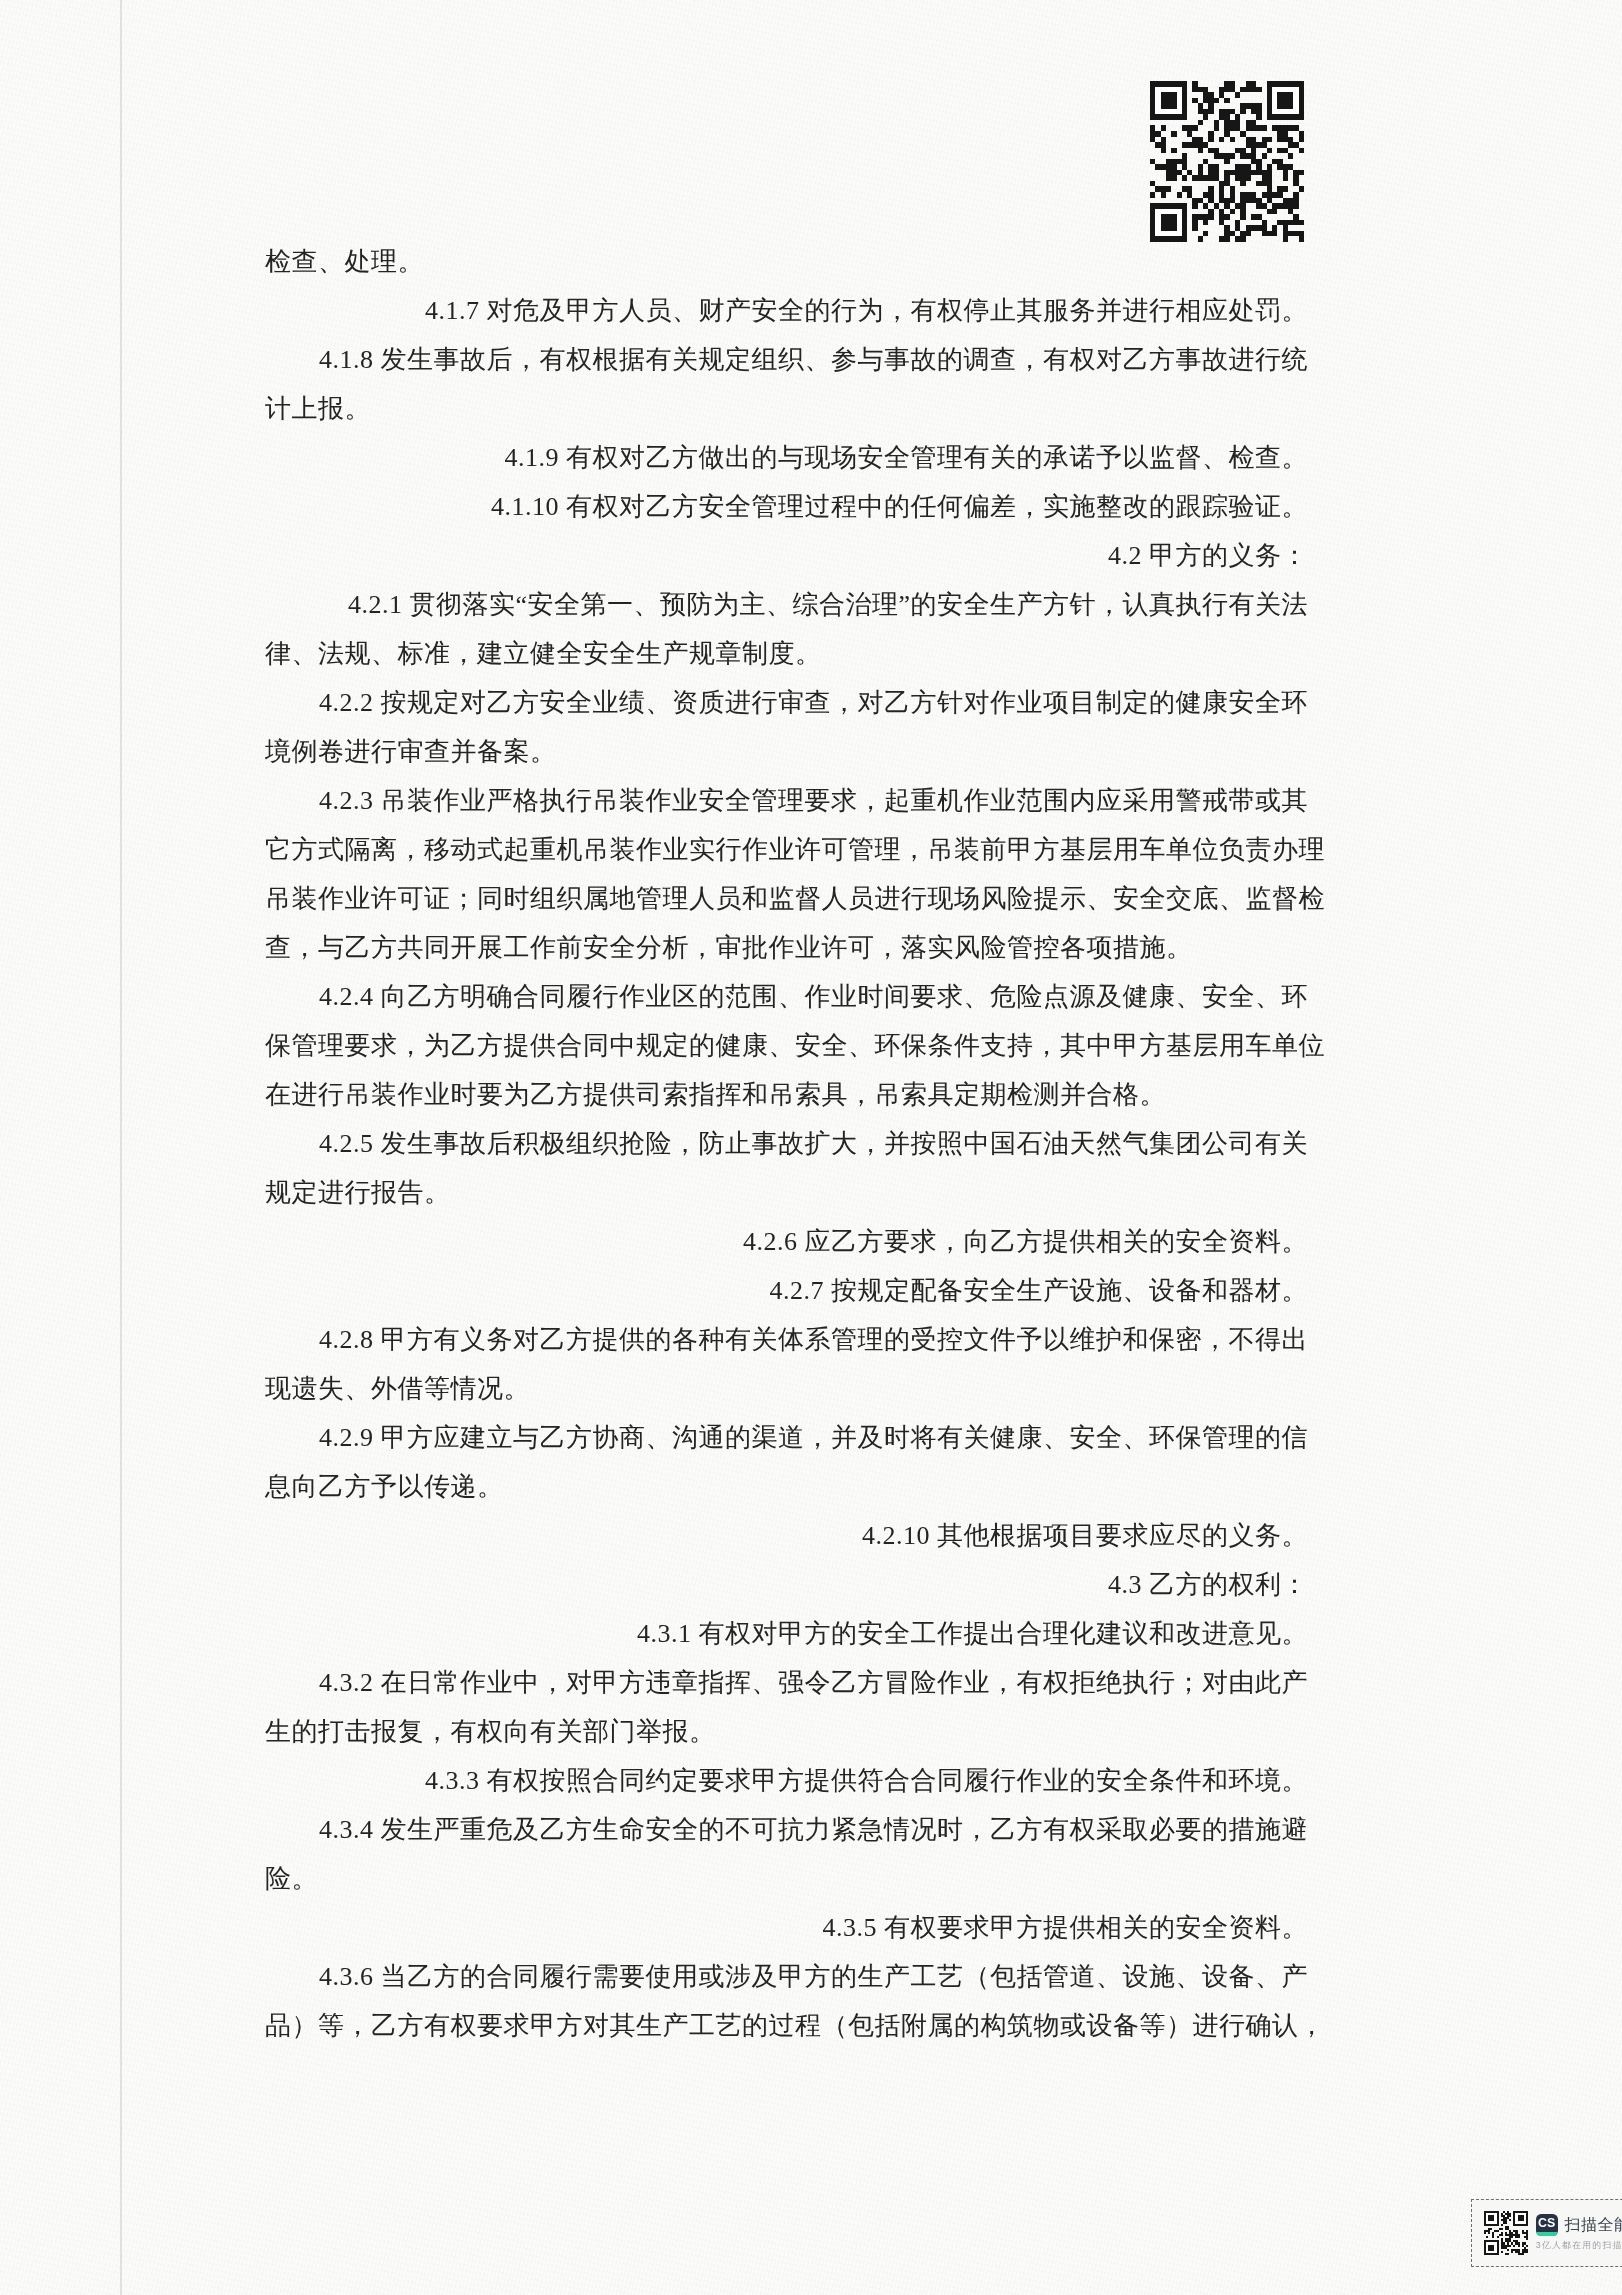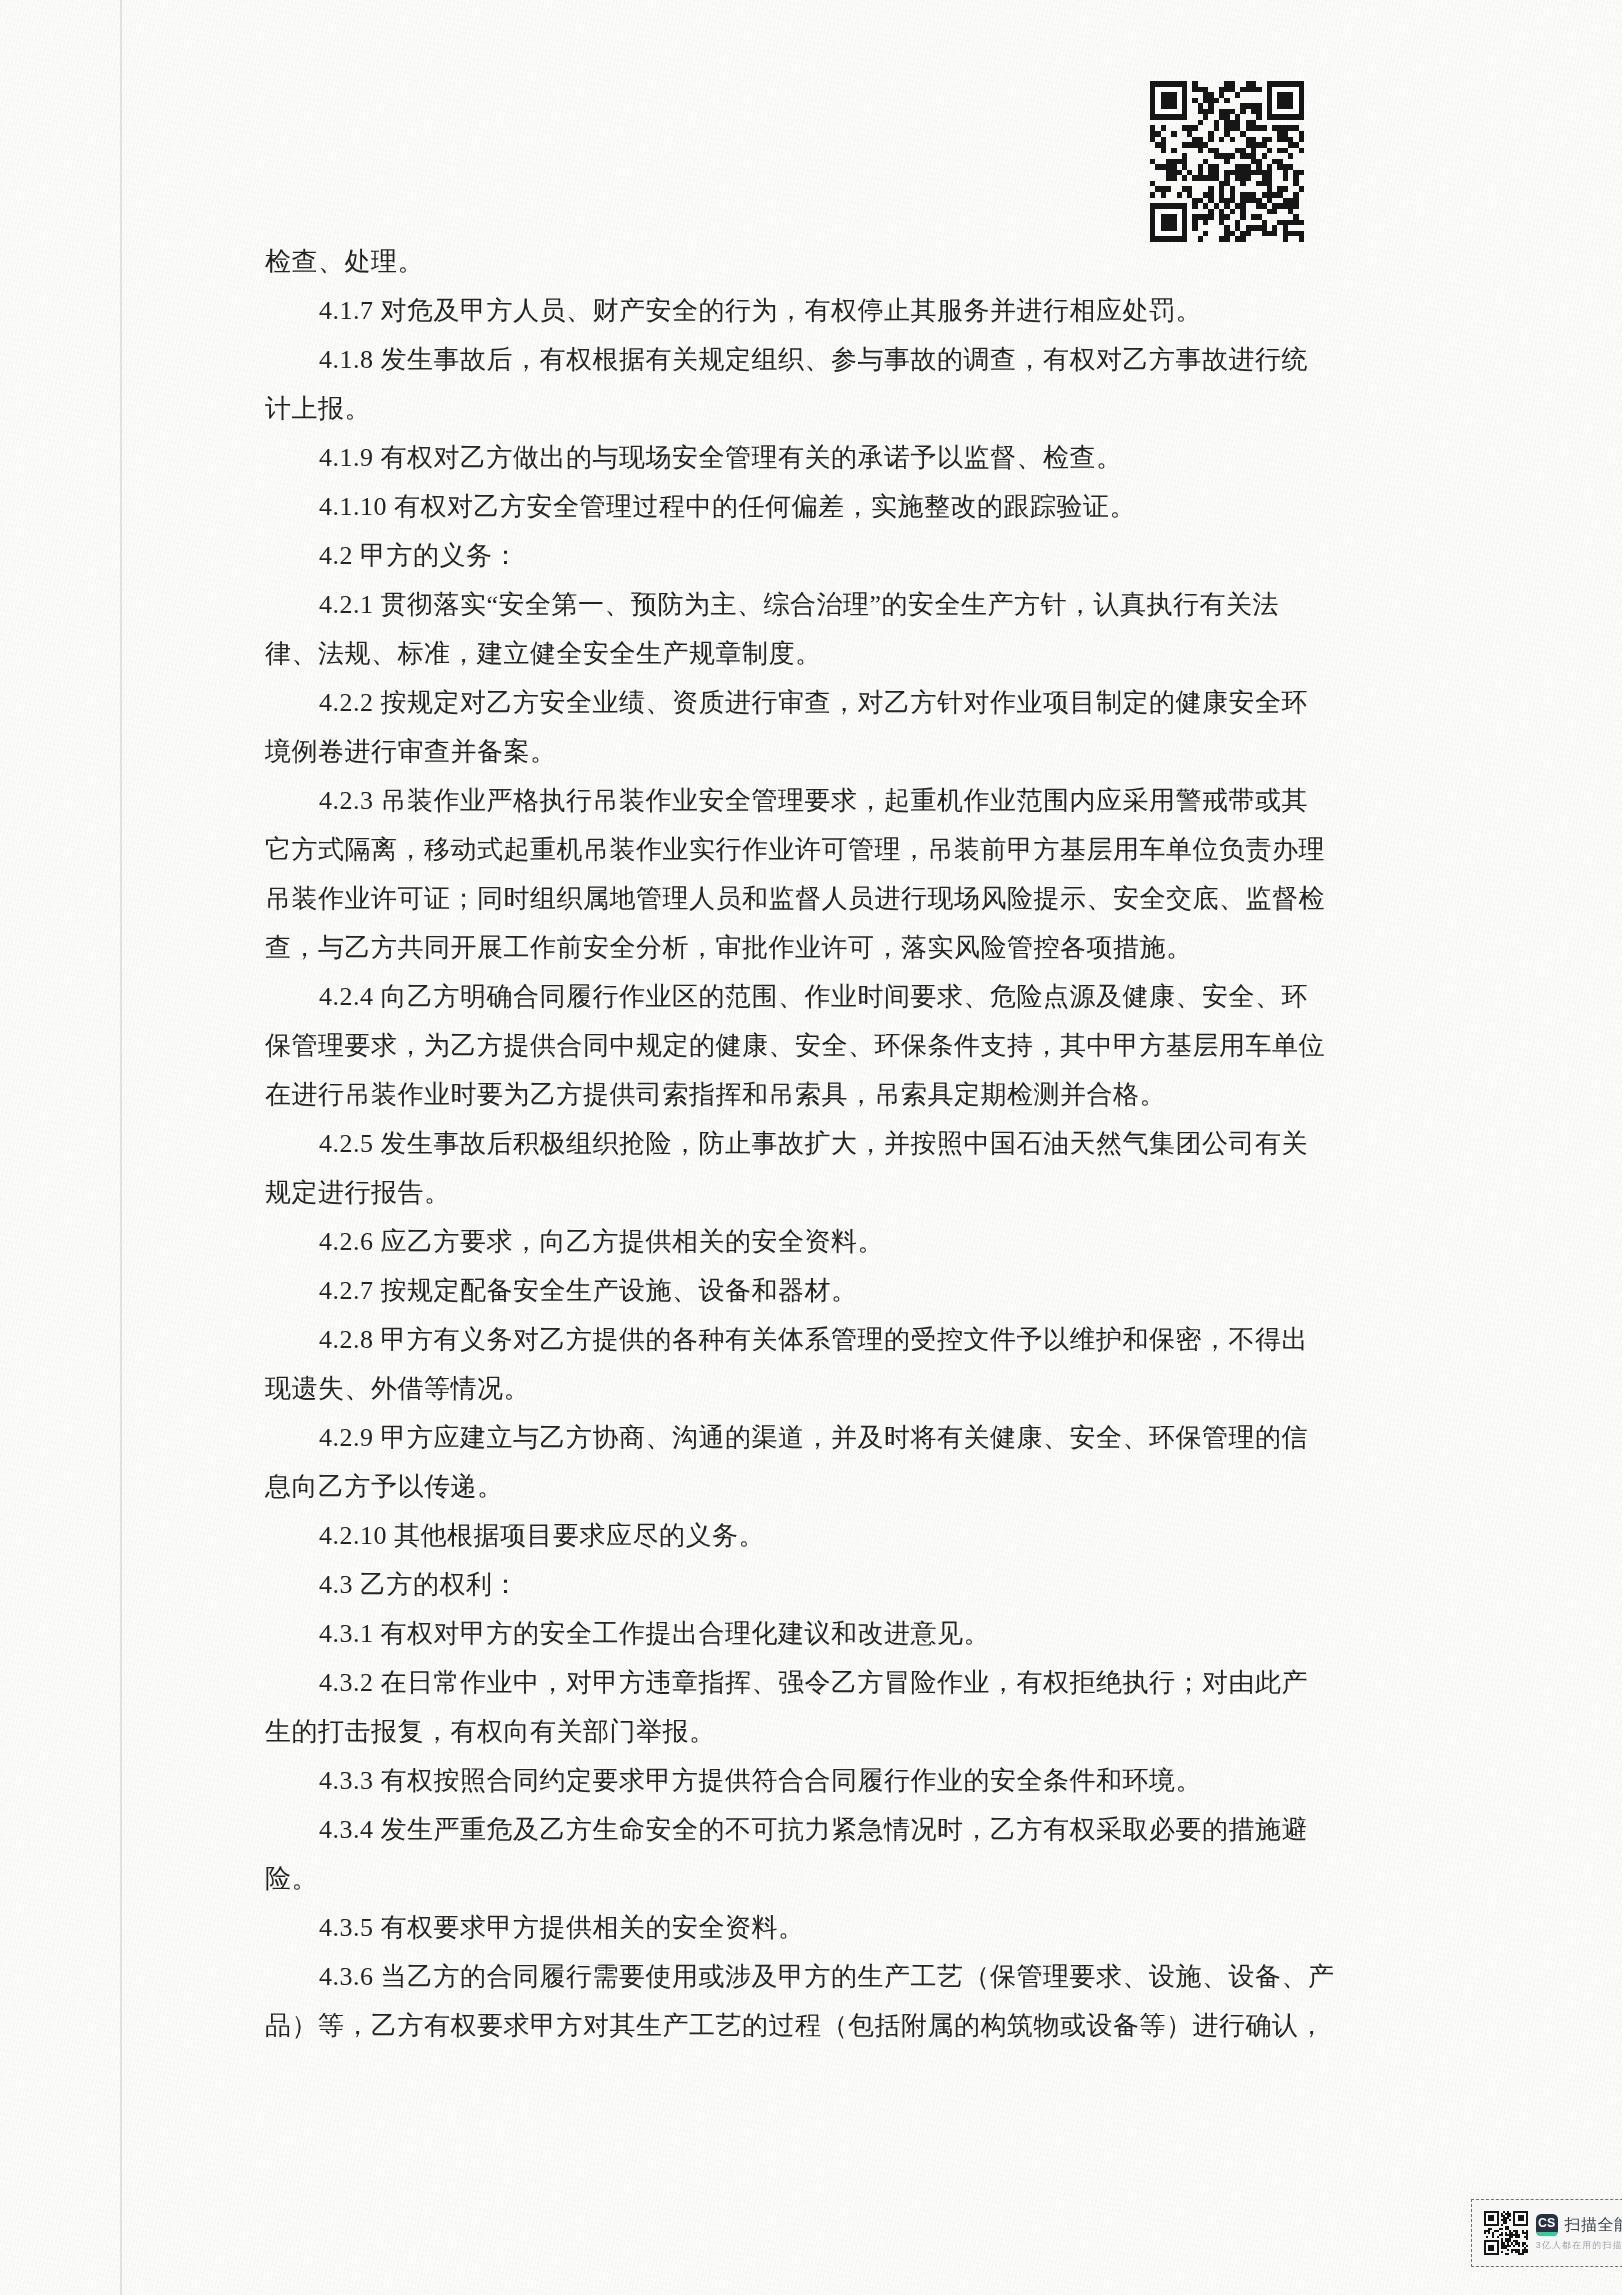--- a/index.html
+++ b/index.html
@@ -33,21 +33,21 @@
     font-size: 26px;
     color: var(--ink, #242424);
     letter-spacing: 0.5px;
   }
   .line {
     height: 49px;
     line-height: 49px;
     white-space: nowrap;
     overflow: visible;
   }
-  .line.indent { padding-left: 54px; }
+  .line.indent { padding-left: 54px; text-align: right; }
   
   .page-qr {
     position: absolute;
     left: 1150px; top: 81px;
     width: 154px; height: 161px;
   }
   .page-qr svg { width: 100%; height: 100%; }
   
   .badge {
     position: absolute;
@@ -456,21 +456,21 @@
     <div class="line">息向乙方予以传递。</div>
     <div class="line indent">4.2.10 其他根据项目要求应尽的义务。</div>
     <div class="line indent">4.3 乙方的权利：</div>
     <div class="line indent">4.3.1 有权对甲方的安全工作提出合理化建议和改进意见。</div>
     <div class="line indent">4.3.2 在日常作业中，对甲方违章指挥、强令乙方冒险作业，有权拒绝执行；对由此产</div>
     <div class="line">生的打击报复，有权向有关部门举报。</div>
     <div class="line indent">4.3.3 有权按照合同约定要求甲方提供符合合同履行作业的安全条件和环境。</div>
     <div class="line indent">4.3.4 发生严重危及乙方生命安全的不可抗力紧急情况时，乙方有权采取必要的措施避</div>
     <div class="line">险。</div>
     <div class="line indent">4.3.5 有权要求甲方提供相关的安全资料。</div>
-    <div class="line indent">4.3.6 当乙方的合同履行需要使用或涉及甲方的生产工艺（保管理要求、设施、设备、产</div>
+    <div class="line indent">4.3.6 当乙方的合同履行需要使用或涉及甲方的生产工艺（包括管道、设施、设备、产</div>
     <div class="line">品）等，乙方有权要求甲方对其生产工艺的过程（包括附属的构筑物或设备等）进行确认，</div>
   </div>
 
 <div class="badge">
   <div class="badge-qr"><svg viewBox="0 0 21 21" preserveAspectRatio="none" shape-rendering="crispEdges">
         <rect x="9" y="0" width="1" height="1" fill="#161616"></rect>
         <rect x="11" y="0" width="1" height="1" fill="#161616"></rect>
         <rect x="8" y="1" width="1" height="1" fill="#161616"></rect>
         <rect x="10" y="1" width="1" height="1" fill="#161616"></rect>
         <rect x="11" y="1" width="1" height="1" fill="#161616"></rect>

